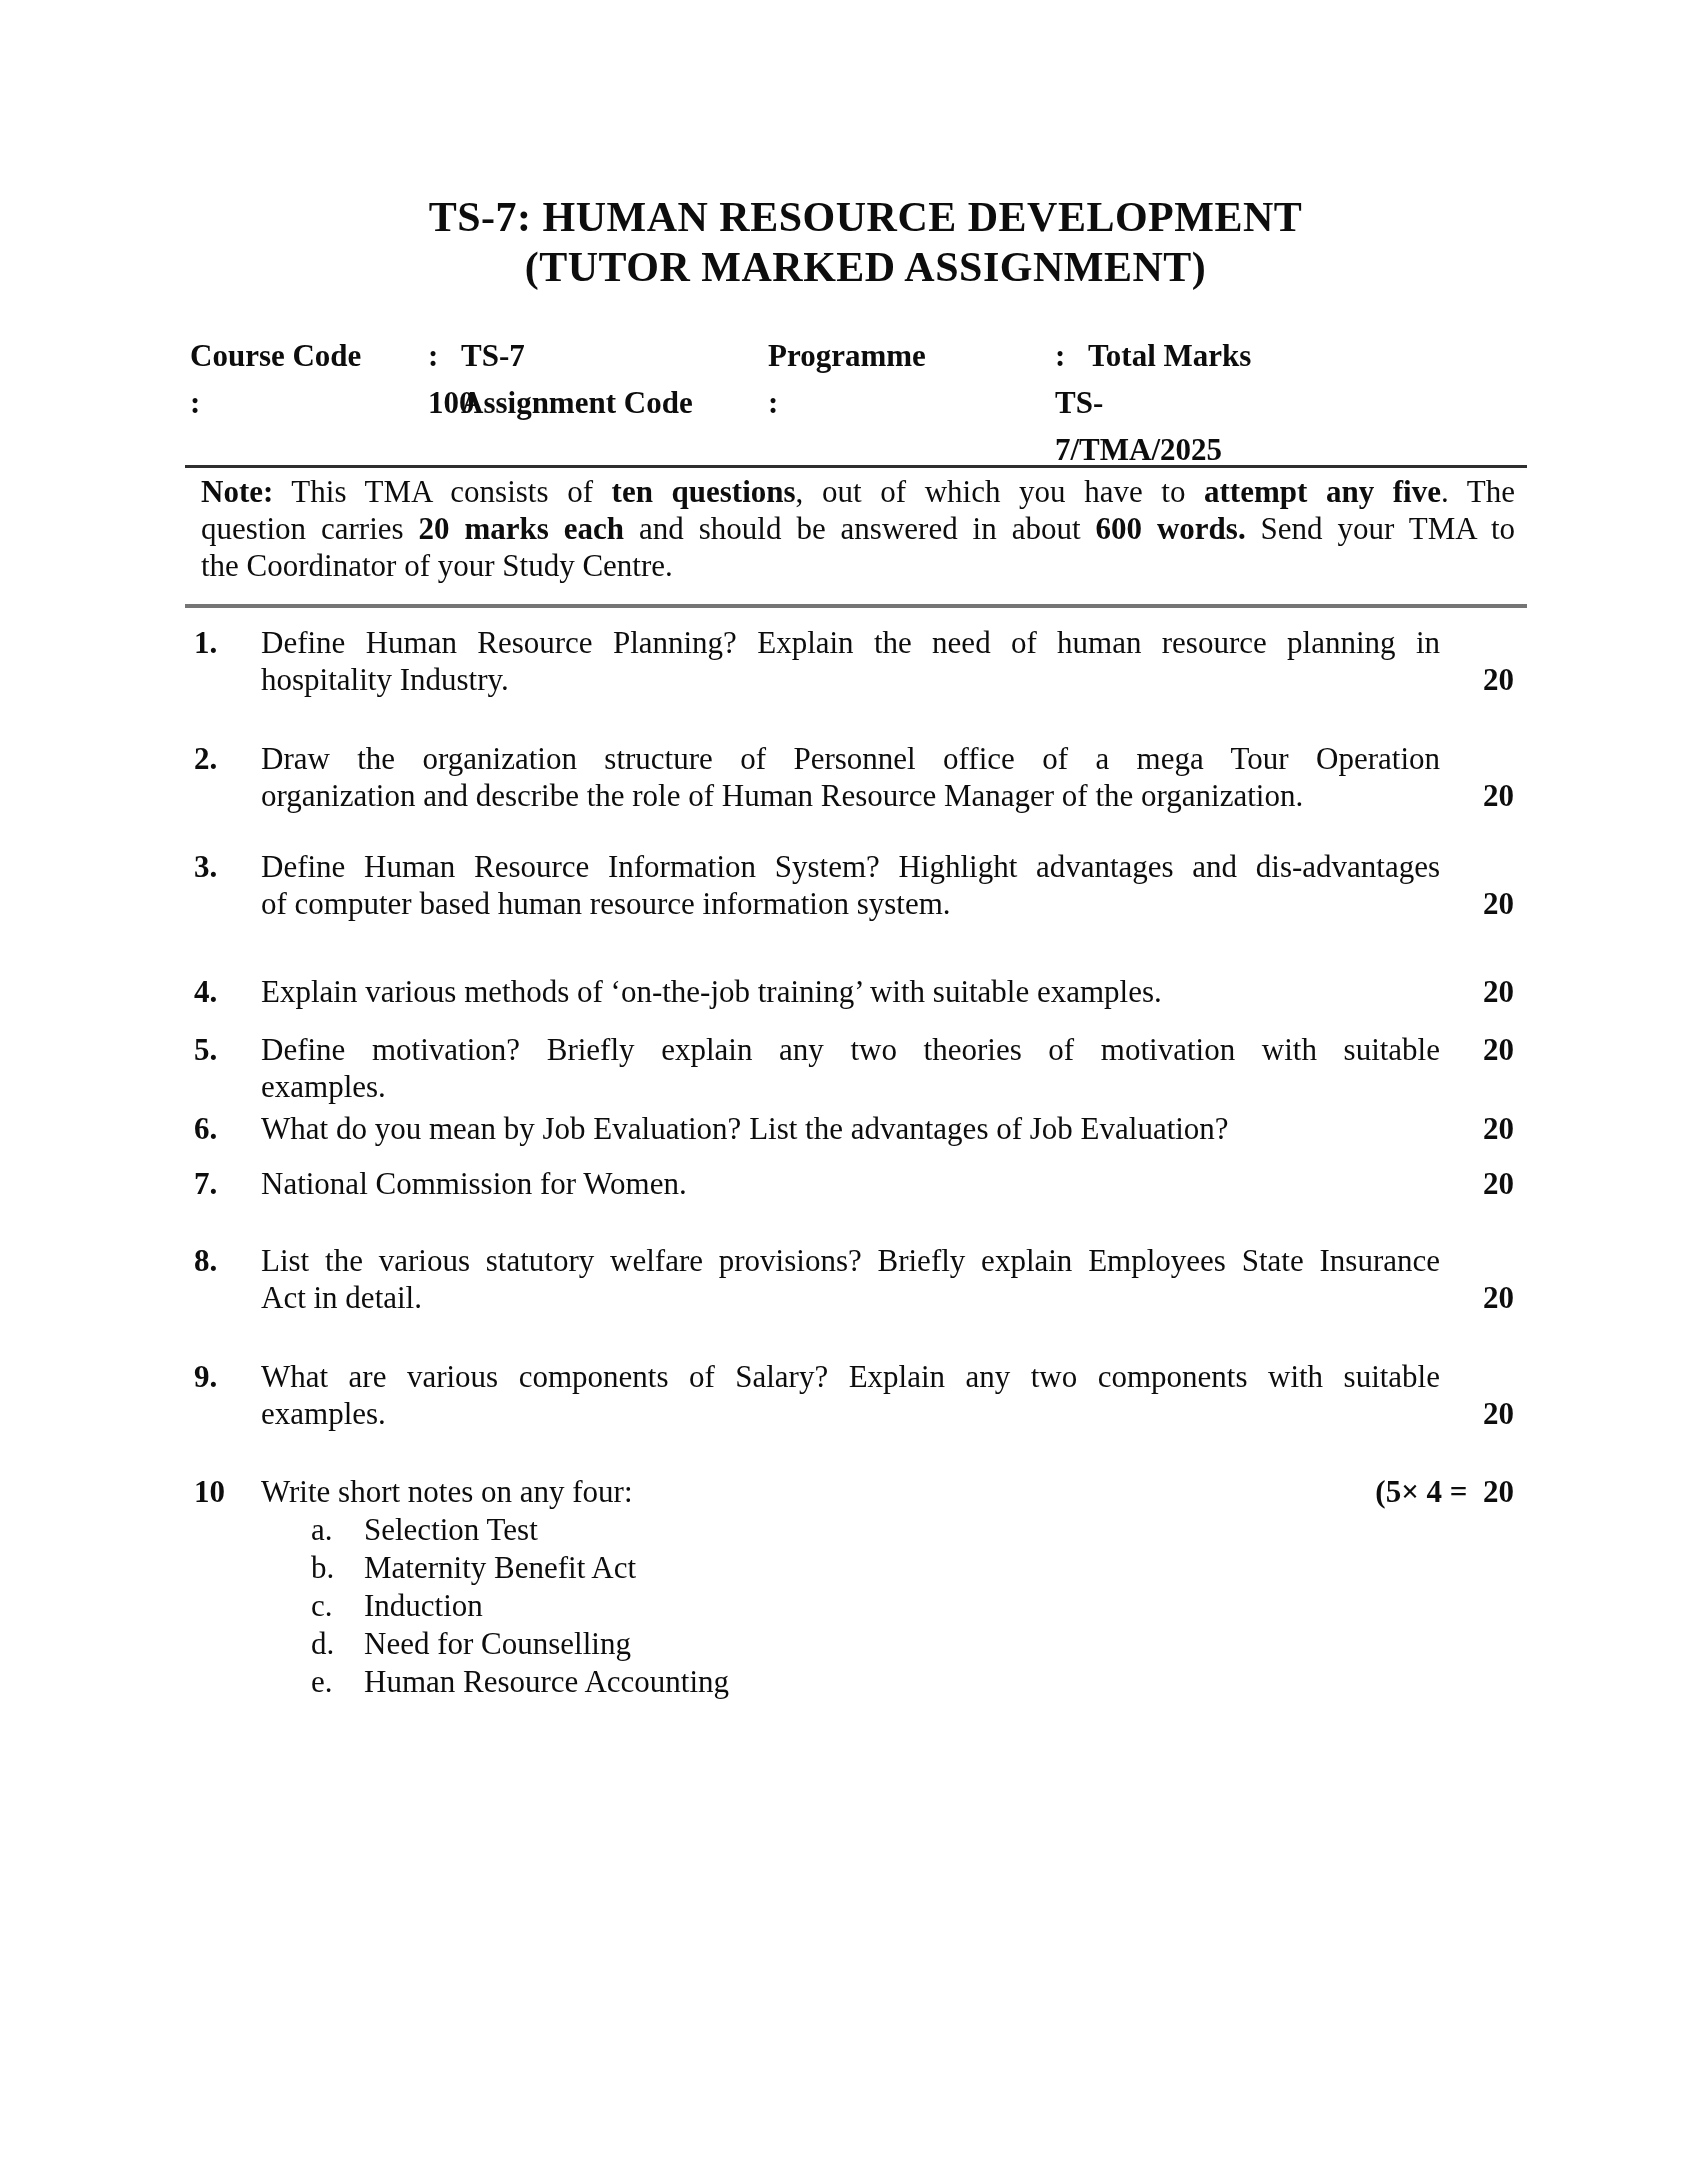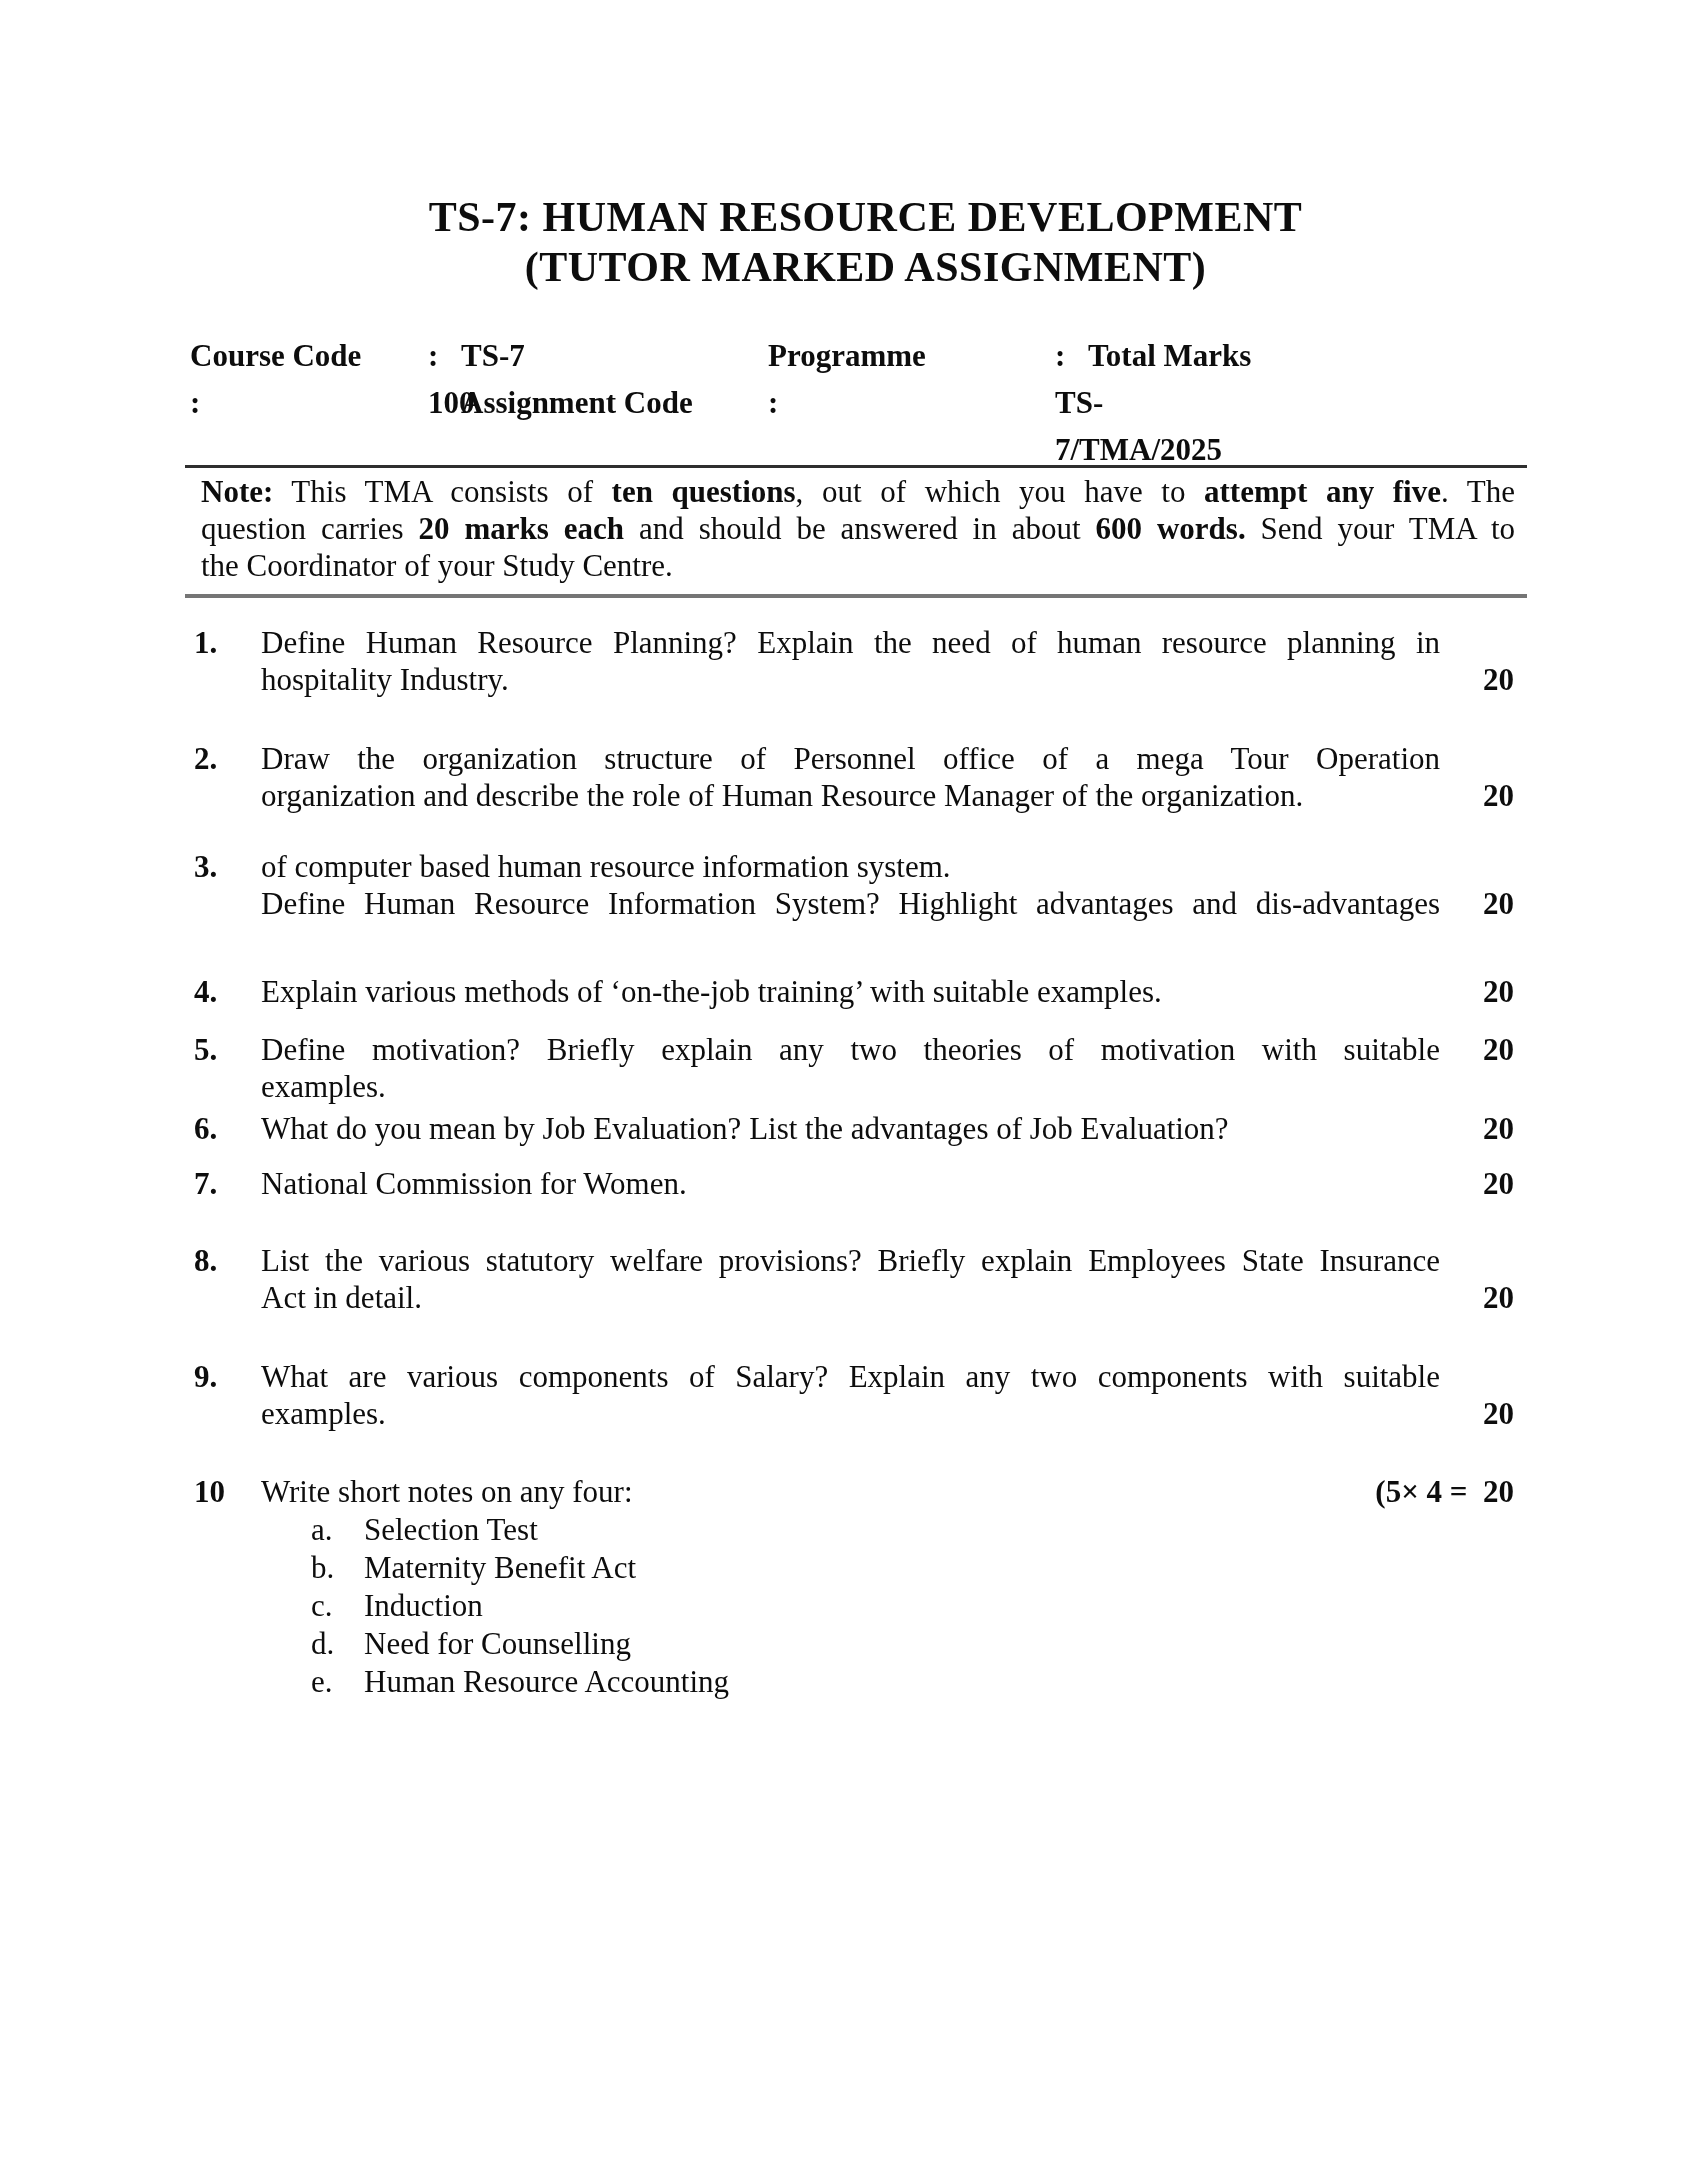--- a/index.html
+++ b/index.html
@@ -49,21 +49,21 @@
 
   
   .notebox {
     position: absolute;
     top: 465px;
     left: 185px;
     width: 1342px;
     box-sizing: border-box;
     border-top: 3px solid #2f2f2f;
     border-bottom: 4px solid #757575;
-    padding: 5px 12px 10px 16px;
+    padding: 5px 12px 20px 16px;
     font-size: 31px;
     line-height: 37px;
   }
 
   
   .questions {
     position: absolute;
     top: 624px;
     left: 194px;
     width: 1331px;
@@ -165,22 +165,22 @@
           <div class="jline">Draw the organization structure of Personnel office of a mega Tour Operation</div>
           <div class="jline last">organization and describe the role of Human Resource Manager of the organization.</div>
         </div>
       <div class="qmarks">20</div>
       <div class="qsub"></div>
     </div>
 
     <div class="question">
       <div class="qnum">3.</div>
       <div class="qbody">
+          <div class="jline">Define Human Resource Information System? Highlight advantages and dis-advantages</div>
           <div class="jline last">of computer based human resource information system.</div>
-          <div class="jline">Define Human Resource Information System? Highlight advantages and dis-advantages</div>
         </div>
       <div class="qmarks">20</div>
       <div class="qsub"></div>
     </div>
 
     <div class="question">
       <div class="qnum">4.</div>
       <div class="qbody">
           <div class="jline last">Explain various methods of ‘on-the-job training’ with suitable examples.</div>
         </div>

